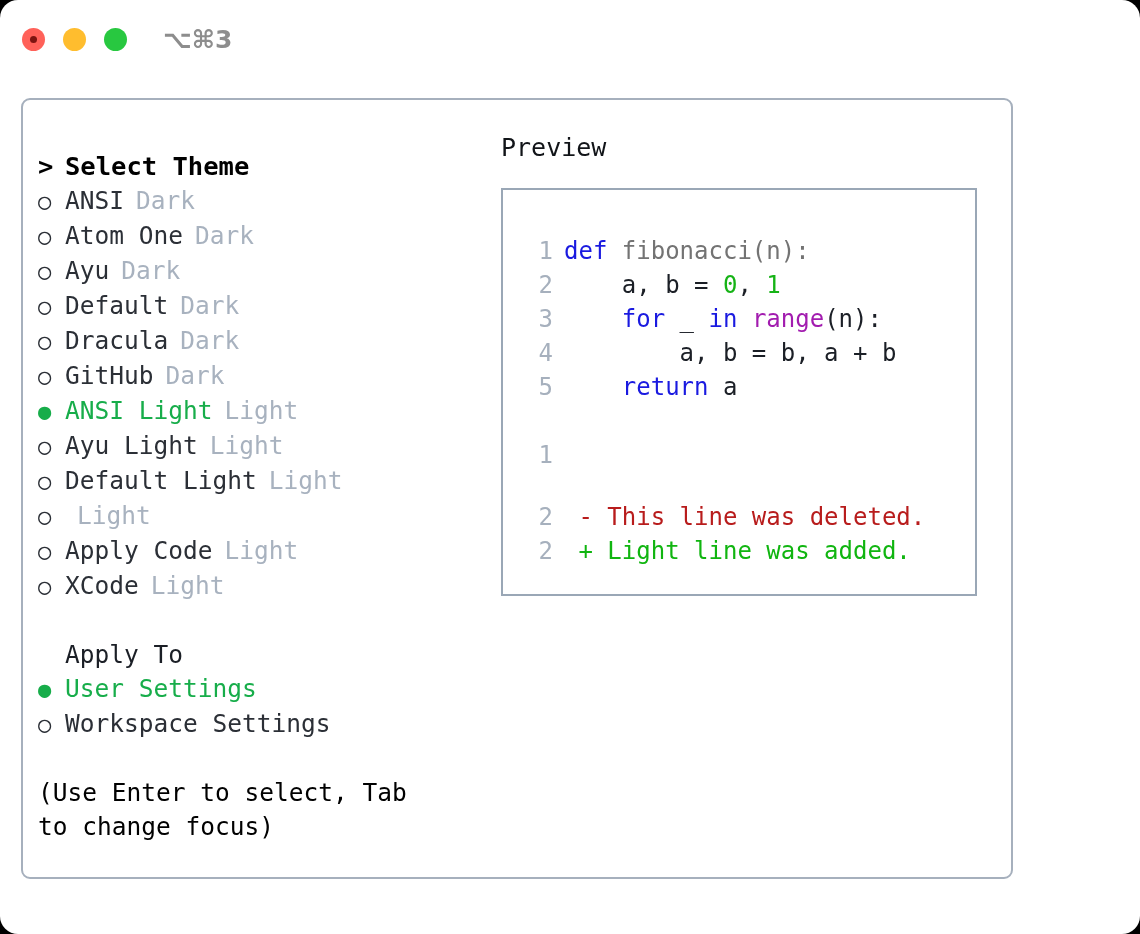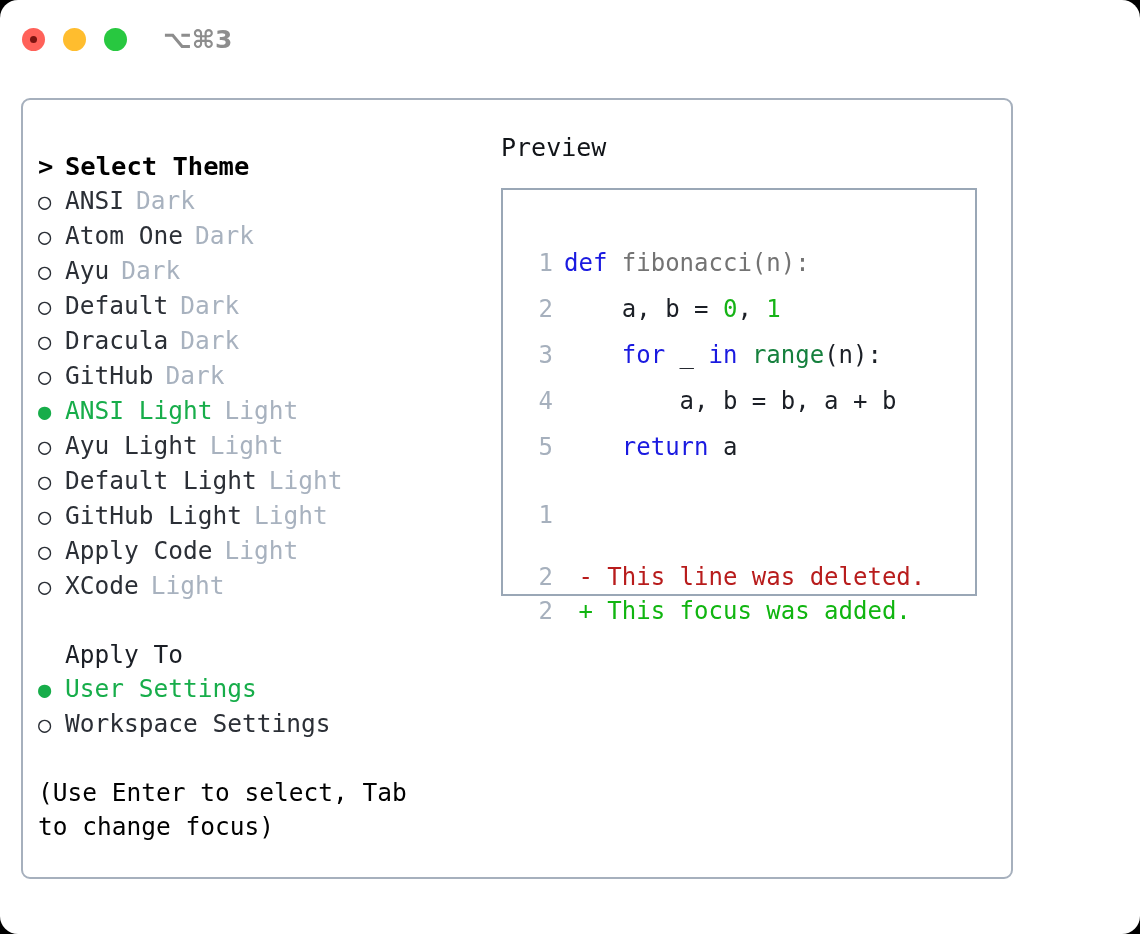--- a/index.html
+++ b/index.html
@@ -185,22 +185,22 @@
     display: inline-block;
     width: 28px;
     flex: 0 0 28px;
     text-align: right;
     color: #a6b0bd;
     margin-right: 11px;
   }
   .tok-kw   { color: #1a1ae0; }
   .tok-fn   { color: #737373; }
   .tok-num  { color: #16b316; }
-  .tok-call { color: #15803d; text-align: center; }
-  .tok-txt  { color: #1b1f26; margin-top: 12px; }
+  .tok-call { color: #a21caf; text-align: center; }
+  .tok-txt  { color: #1b1f26; }
   .code-gap { height: 34px; }
   .diff-ctx { color: #7f8692; }
   .diff-del { color: #b81c1c; margin-top: 28px; }
   .diff-add { color: #10b510; }
 </style>
 </head>
 <body>
 
 <div class="window">
 
@@ -226,21 +226,21 @@
         <div id="theme-items">
             <div class="list-row"><span class="marker">○</span><span class="row-name">ANSI</span><span class="row-kind">Dark</span></div>
             <div class="list-row"><span class="marker">○</span><span class="row-name">Atom One</span><span class="row-kind">Dark</span></div>
             <div class="list-row"><span class="marker">○</span><span class="row-name">Ayu</span><span class="row-kind">Dark</span></div>
             <div class="list-row"><span class="marker">○</span><span class="row-name">Default</span><span class="row-kind">Dark</span></div>
             <div class="list-row"><span class="marker">○</span><span class="row-name">Dracula</span><span class="row-kind">Dark</span></div>
             <div class="list-row"><span class="marker">○</span><span class="row-name">GitHub</span><span class="row-kind">Dark</span></div>
             <div class="list-row selected"><span class="marker sel">●</span><span class="row-name">ANSI Light</span><span class="row-kind">Light</span></div>
             <div class="list-row"><span class="marker">○</span><span class="row-name">Ayu Light</span><span class="row-kind">Light</span></div>
             <div class="list-row"><span class="marker">○</span><span class="row-name">Default Light</span><span class="row-kind">Light</span></div>
-            <div class="list-row"><span class="marker">○</span><span class="row-name">GitHub Light</span><span class="row-kind">Light</span></div>
+            <div class="list-row"><span class="marker">○</span><span class="row-kind">Light</span></div>
             <div class="list-row"><span class="marker">○</span><span class="row-name">Apply Code</span><span class="row-kind">Light</span></div>
             <div class="list-row"><span class="marker">○</span><span class="row-name">XCode</span><span class="row-kind">Light</span></div>
           </div>
 
         <div class="spacer-lg"></div>
 
         <div class="group-title">Apply To</div>
 
         <div id="apply-items">
             <div class="list-row selected"><span class="marker sel">●</span><span class="row-name">User Settings</span></div>
@@ -258,20 +258,20 @@
               <div class="code-line"><span class="ln">1</span><span class="tok-kw">def</span><span class="tok-txt"> </span><span class="tok-fn">fibonacci(n):</span></div>
               <div class="code-line"><span class="ln">2</span><span class="tok-txt">    a, b = </span><span class="tok-num">0</span><span class="tok-txt">, </span><span class="tok-num">1</span></div>
               <div class="code-line"><span class="ln">3</span><span class="tok-txt">    </span><span class="tok-kw">for</span><span class="tok-txt"> _ </span><span class="tok-kw">in</span><span class="tok-txt"> </span><span class="tok-call">range</span><span class="tok-txt">(n):</span></div>
               <div class="code-line"><span class="ln">4</span><span class="tok-txt">        a, b = b, a + b</span></div>
               <div class="code-line"><span class="ln">5</span><span class="tok-txt">    </span><span class="tok-kw">return</span><span class="tok-txt"> a</span></div>
             </div>
           <div class="code-gap"></div>
           <div id="diff-lines">
               <div class="code-line"><span class="ln">1</span></div>
               <div class="code-line"><span class="ln">2</span><span class="diff-del"> - This line was deleted.</span></div>
-              <div class="code-line"><span class="ln">2</span><span class="diff-add"> + This focus was added.</span></div>
+              <div class="code-line"><span class="ln">2</span><span class="diff-add"> + Light line was added.</span></div>
             </div>
         </div>
       </div>
 
     </div>
   </div>
 </div>
 
 </body></html>

